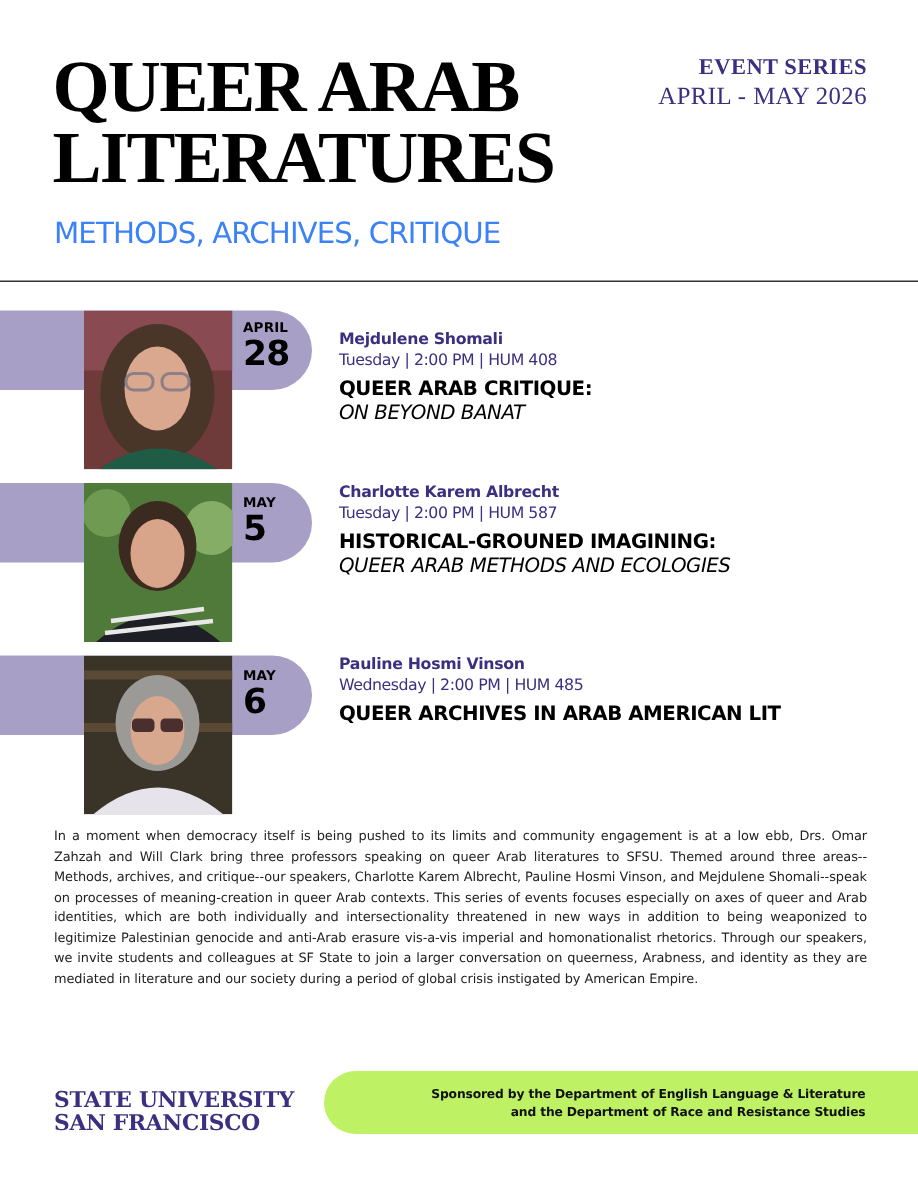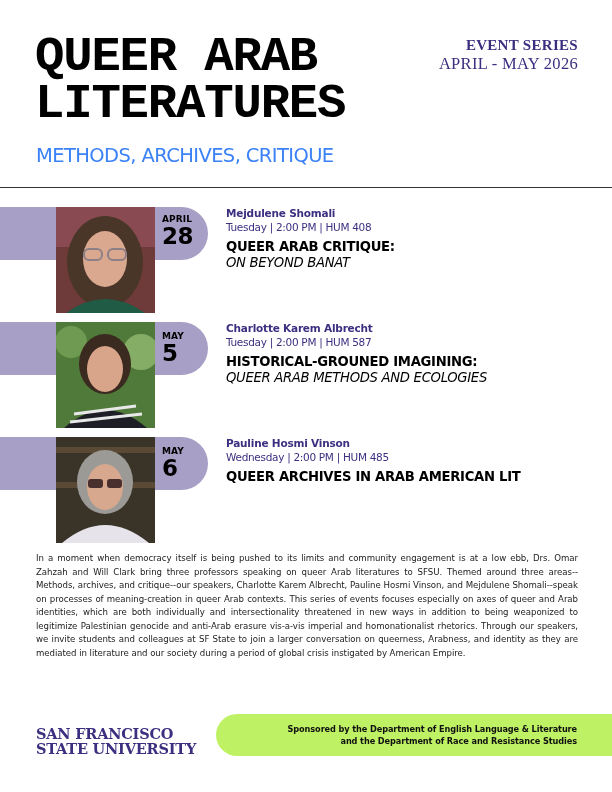--- a/index.html
+++ b/index.html
@@ -2,21 +2,21 @@
 <html><head>
 <meta charset="utf-8">
 <style>
   html, body { margin: 0; padding: 0; }
   body {
     width: 612px; height: 792px; position: relative; overflow: hidden;
     background: #ffffff; font-family: "Liberation Sans", sans-serif; color: #111;
   }
   .abs { position: absolute; }
   .title {
-    left: 35px; top: 34px; font-family: Liberation Mono, monospace; font-weight: bold;
+    left: 35px; top: 34px; font-family: Liberation Serif, serif; font-weight: bold;
     font-size: 49px; line-height: 47px; letter-spacing: -1.2px; color: #000;
   }
   .subtitle {
     left: 36px; top: 144px; font-family: "DejaVu Sans", sans-serif; font-size: 19.5px;
     letter-spacing: -0.6px; color: #3b82f6;
   }
   .series {
     right: 34px; top: 36px; text-align: right; color: #3d2f80;
     font-family: Liberation Serif, serif;
     margin-left: 15px;
@@ -96,21 +96,21 @@
     <ellipse cx="49" cy="52" rx="22" ry="28" fill="#d9a88f"></ellipse>
     <rect x="28" y="42" width="18" height="11" rx="5" fill="none" stroke="#8c7f86" stroke-width="2"></rect>
     <rect x="52" y="42" width="18" height="11" rx="5" fill="none" stroke="#8c7f86" stroke-width="2"></rect>
     <path d="M10 106 Q49 78 89 106 Z" fill="#1f5b45"></path>
   </svg>
 </div>
 <div class="abs date" style="top:214px;">
   <div class="m">APRIL</div>
   <div class="d">28</div>
 </div>
-<div class="abs info" style="top:207px;">
+<div class="abs info" style="top:220px;">
   <div class="name">Mejdulene Shomali</div>
   <div class="when">Tuesday | 2:00 PM | HUM 408</div>
   <div class="t1">QUEER ARAB CRITIQUE:</div>
   <div class="t2">ON BEYOND BANAT</div>
 </div>
 
 <div class="abs band" style="top:322px;"></div>
 <div class="abs photo" style="top:322px;">
   <svg width="99" height="106" viewBox="0 0 99 106">
     <rect width="99" height="106" fill="#4f7a3a"></rect>
@@ -152,21 +152,21 @@
 </div>
 <div class="abs info" style="top:437px;">
   <div class="name">Pauline Hosmi Vinson</div>
   <div class="when">Wednesday | 2:00 PM | HUM 485</div>
   <div class="t1">QUEER ARCHIVES IN ARAB AMERICAN LIT</div>
 </div>
 
 <div class="abs body-text">In a moment when democracy itself is being pushed to its limits and community engagement is at a low ebb, Drs. Omar Zahzah and Will Clark bring three professors speaking on queer Arab literatures to SFSU. Themed around three areas--Methods, archives, and critique--our speakers, Charlotte Karem Albrecht, Pauline Hosmi Vinson, and Mejdulene Shomali--speak on processes of meaning-creation in queer Arab contexts. This series of events focuses especially on axes of queer and Arab identities, which are both individually and intersectionality threatened in new ways in addition to being weaponized to legitimize Palestinian genocide and anti-Arab erasure vis-a-vis imperial and homonationalist rhetorics. Through our speakers, we invite students and colleagues at SF State to join a larger conversation on queerness, Arabness, and identity as they are mediated in literature and our society during a period of global crisis instigated by American Empire.</div>
 
 <div class="abs logo">
+  <div>STATE UNIVERSITY</div>
   <div>SAN FRANCISCO</div>
-  <div>STATE UNIVERSITY</div>
 </div>
 <div class="abs sponsor">
   <div class="txt">
     <div>Sponsored by the Department of English Language &amp; Literature</div>
     <div>and the Department of Race and Resistance Studies</div>
   </div>
 </div>
 
 </body></html>

